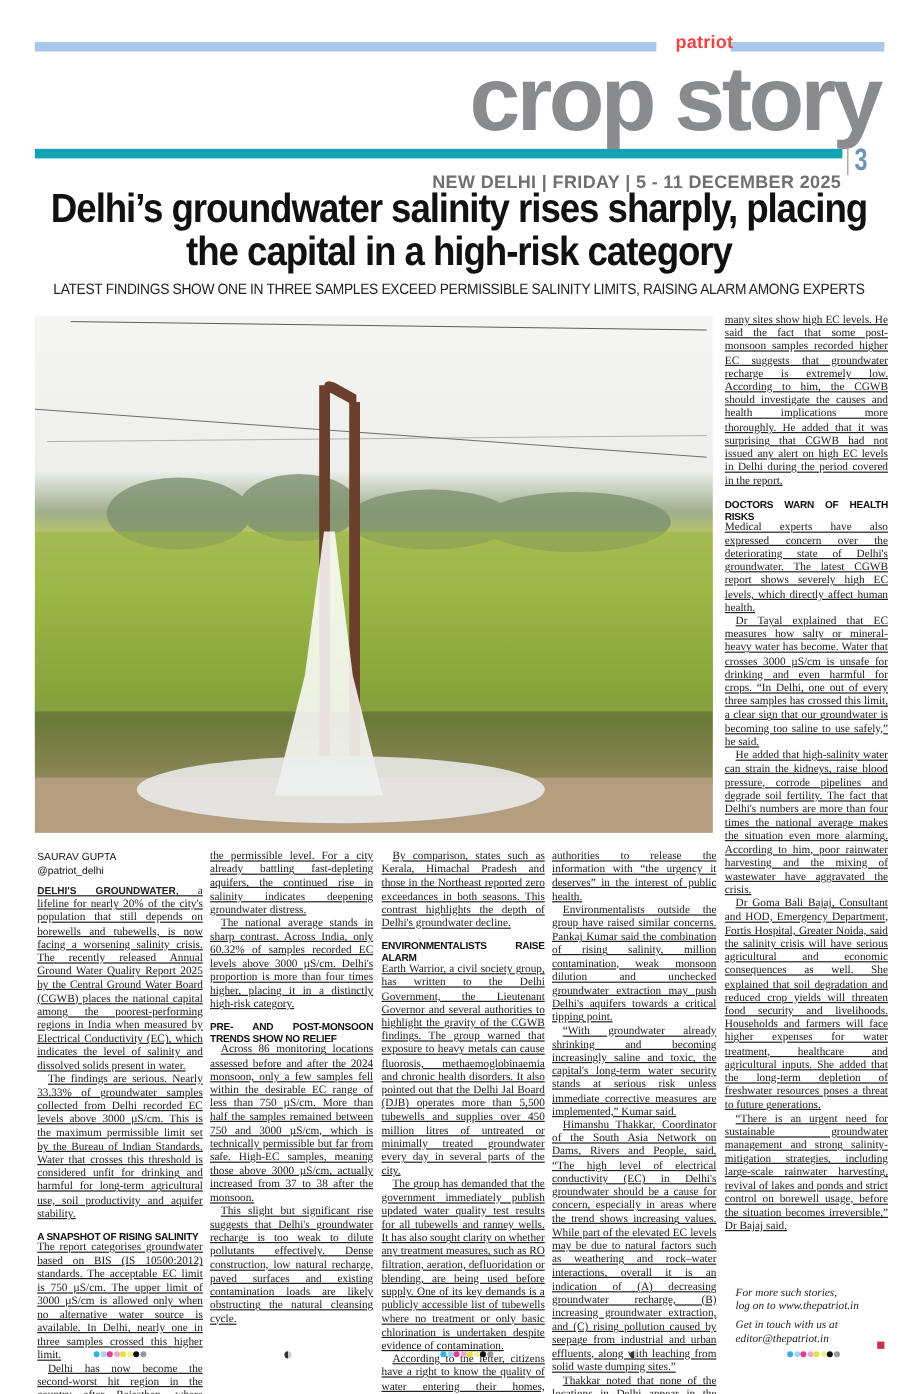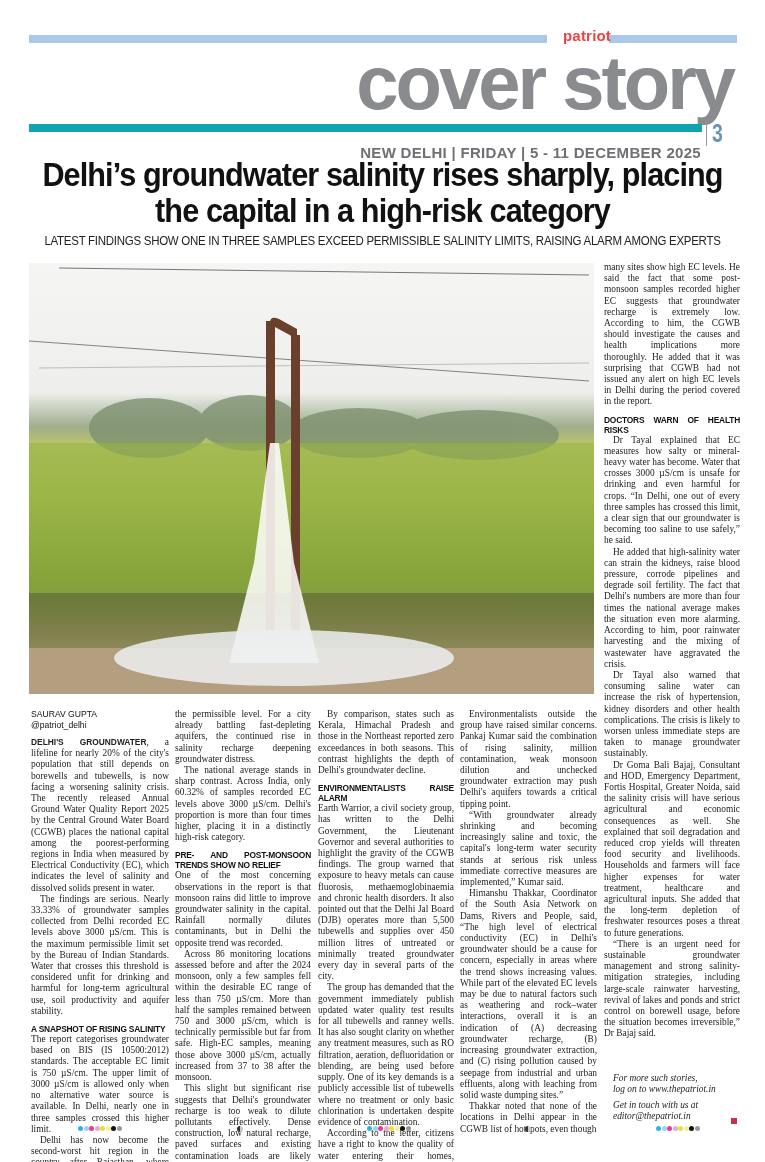--- a/index.html
+++ b/index.html
@@ -14,21 +14,21 @@
   .page-divider { position: absolute; left: 706px; top: 122px; width: 1px; height: 24px; background: #999; }
   .page-num { position: absolute; left: 712px; top: 118px; font-family: "Liberation Sans", sans-serif; font-weight: bold; font-size: 26px; color: #6b95b6; transform: scaleX(0.75); transform-origin: left; }
   .dateline { position: absolute; right: 64px; top: 144px; font-family: "Liberation Sans", sans-serif; font-weight: bold; font-size: 15px; color: #6f7073; letter-spacing: 0.3px; }
 
   .headline { position: absolute; left: 0; width: 765px; text-align: center; top: 156px; font-family: "Liberation Sans", sans-serif; font-weight: bold; font-size: 34px; line-height: 36px; color: #111; letter-spacing: -1px; transform: scaleX(0.9); transform-origin: center; }
   .subhead { position: absolute; left: 0; width: 765px; text-align: center; top: 234px; font-family: "Liberation Sans", sans-serif; font-size: 12.5px; color: #222; letter-spacing: -0.3px; transform: scaleX(0.92); transform-origin: center; }
 
   .photo { position: absolute; left: 29px; top: 263px; width: 565px; height: 431px; overflow: hidden; background: linear-gradient(#f5f6f4 0%, #eeefec 30%, #cfd6c8 33%, #9fae8c 38%, #b9c46a 42%, #9fb74b 55%, #6f8f2e 72%, #6a7a3a 78%, #9a8a66 86%, #c9b49a 94%, #b9a286 100%); }
 
   .col { position: absolute; font-size: 9.4px; line-height: 11.2px; text-align: justify; color: #222; }
-  .col p { text-indent: 9px; }
+  .col p { text-indent: 9px; text-decoration: underline; }
   .col p.noindent { text-indent: 0; }
   .col h4 { font-family: "Liberation Sans", sans-serif; font-weight: bold; font-size: 8.4px; line-height: 10px; letter-spacing: -0.2px; margin-top: 7px; color: #111; text-transform: uppercase; }
   .byline { font-family: "Liberation Sans", sans-serif; font-weight: normal; font-size: 8.6px; line-height: 11px; color: #111; }
   .lead { font-family: "Liberation Sans", sans-serif; font-weight: bold; font-size: 8.4px; }
   .c1 { left: 31px; top: 709px; width: 138px; }
   .c2 { left: 175px; top: 709px; width: 136px; }
   .c3 { left: 318px; top: 709px; width: 136px; }
   .c4 { left: 460px; top: 709px; width: 137px; }
   .c5 { left: 604px; top: 262px; width: 136px; }
 
@@ -38,21 +38,21 @@
   .reg { position: absolute; top: 1126px; height: 6px; display: flex; gap: 0; }
   .reg span { display: inline-block; width: 5px; height: 5px; border-radius: 50%; margin-right: 0.5px; }
   .reg-half { position: absolute; top: 1126px; width: 6px; height: 6px; border-radius: 50%; background: linear-gradient(90deg, #333 50%, #ccc 50%); }
 </style>
 </head>
 <body>
 
 <div class="bar-top"></div>
 <div class="brand-gap"></div>
 <div class="brand">patriot</div>
-<div class="section-title">cover story</div>
+<div class="section-title">crop story</div>
 <div class="bar-teal"></div>
 <div class="page-divider"></div>
 <div class="page-num">3</div>
 <div class="dateline">NEW DELHI | FRIDAY | 5 - 11 DECEMBER 2025</div>
 
 <h1 class="headline">Delhi’s groundwater salinity rises sharply, placing the capital in a high-risk category</h1>
 <div class="subhead">LATEST FINDINGS SHOW ONE IN THREE SAMPLES EXCEED PERMISSIBLE SALINITY LIMITS, RAISING ALARM AMONG EXPERTS</div>
 
 <div class="photo">
   <svg width="565" height="431" viewBox="0 0 565 431">
@@ -80,49 +80,49 @@
   <div class="byline">SAURAV GUPTA</div>
   <div class="byline" style="margin-bottom:6px;">@patriot_delhi</div>
   <p class="noindent"><span class="lead">DELHI'S GROUNDWATER</span><span>, a lifeline for nearly 20% of the city's population that still depends on borewells and tubewells, is now facing a worsening salinity crisis. The recently released Annual Ground Water Quality Report 2025 by the Central Ground Water Board (CGWB) places the national capital among the poorest-performing regions in India when measured by Electrical Conductivity (EC), which indicates the level of salinity and dissolved solids present in water.</span></p>
   <p>The findings are serious. Nearly 33.33% of groundwater samples collected from Delhi recorded EC levels above 3000 µS/cm. This is the maximum permissible limit set by the Bureau of Indian Standards. Water that crosses this threshold is considered unfit for drinking and harmful for long-term agricultural use, soil productivity and aquifer stability.</p>
   <h4>A SNAPSHOT OF RISING SALINITY</h4>
   <p class="noindent">The report categorises groundwater based on BIS (IS 10500:2012) standards. The acceptable EC limit is 750 µS/cm. The upper limit of 3000 µS/cm is allowed only when no alternative water source is available. In Delhi, nearly one in three samples crossed this higher limit.</p>
   <p>Delhi has now become the second-worst hit region in the country after Rajasthan, where nearly 47% of samples were above</p>
 </div>
 
 <div class="col c2">
-  <p class="noindent">the permissible level. For a city already battling fast-depleting aquifers, the continued rise in salinity recharge deepening groundwater distress.</p>
+  <p class="noindent">the permissible level. For a city already battling fast-depleting aquifers, the continued rise in salinity indicates deepening groundwater distress.</p>
   <p>The national average stands in sharp contrast. Across India, only 60.32% of samples recorded EC levels above 3000 µS/cm. Delhi's proportion is more than four times higher, placing it in a distinctly high-risk category.</p>
   <h4>PRE- AND POST-MONSOON TRENDS SHOW NO RELIEF</h4>
-  <p class="noindent">One of the most concerning observations in the report is that monsoon rains did little to improve groundwater salinity in the capital. Rainfall normally dilutes contaminants, but in Delhi the opposite trend was recorded.</p>
   <p>Across 86 monitoring locations assessed before and after the 2024 monsoon, only a few samples fell within the desirable EC range of less than 750 µS/cm. More than half the samples remained between 750 and 3000 µS/cm, which is technically permissible but far from safe. High-EC samples, meaning those above 3000 µS/cm, actually increased from 37 to 38 after the monsoon.</p>
   <p>This slight but significant rise suggests that Delhi's groundwater recharge is too weak to dilute pollutants effectively. Dense construction, low natural recharge, paved surfaces and existing contamination loads are likely obstructing the natural cleansing cycle.</p>
 </div>
 
 <div class="col c3">
   <p>By comparison, states such as Kerala, Himachal Pradesh and those in the Northeast reported zero exceedances in both seasons. This contrast highlights the depth of Delhi's groundwater decline.</p>
   <h4>ENVIRONMENTALISTS RAISE ALARM</h4>
   <p class="noindent">Earth Warrior, a civil society group, has written to the Delhi Government, the Lieutenant Governor and several authorities to highlight the gravity of the CGWB findings. The group warned that exposure to heavy metals can cause fluorosis, methaemoglobinaemia and chronic health disorders. It also pointed out that the Delhi Jal Board (DJB) operates more than 5,500 tubewells and supplies over 450 million litres of untreated or minimally treated groundwater every day in several parts of the city.</p>
   <p>The group has demanded that the government immediately publish updated water quality test results for all tubewells and ranney wells. It has also sought clarity on whether any treatment measures, such as RO filtration, aeration, defluoridation or blending, are being used before supply. One of its key demands is a publicly accessible list of tubewells where no treatment or only basic chlorination is undertaken despite evidence of contamination.</p>
   <p>According to the letter, citizens have a right to know the quality of water entering their homes, particularly with scientific data points to widespread chemical pollution. The group has urged</p>
 </div>
 
 <div class="col c4">
+  <p class="noindent">authorities to release the information with “the urgency it deserves” in the interest of public health.</p>
   <p>Environmentalists outside the group have raised similar concerns. Pankaj Kumar said the combination of rising salinity, million contamination, weak monsoon dilution and unchecked groundwater extraction may push Delhi's aquifers towards a critical tipping point.</p>
   <p>“With groundwater already shrinking and becoming increasingly saline and toxic, the capital's long-term water security stands at serious risk unless immediate corrective measures are implemented,” Kumar said.</p>
   <p>Himanshu Thakkar, Coordinator of the South Asia Network on Dams, Rivers and People, said, “The high level of electrical conductivity (EC) in Delhi's groundwater should be a cause for concern, especially in areas where the trend shows increasing values. While part of the elevated EC levels may be due to natural factors such as weathering and rock–water interactions, overall it is an indication of (A) decreasing groundwater recharge, (B) increasing groundwater extraction, and (C) rising pollution caused by seepage from industrial and urban effluents, along with leaching from solid waste dumping sites.”</p>
   <p>Thakkar noted that none of the locations in Delhi appear in the CGWB list of hotspots, even though</p>
 </div>
 
 <div class="col c5">
   <p class="noindent">many sites show high EC levels. He said the fact that some post-monsoon samples recorded higher EC suggests that groundwater recharge is extremely low. According to him, the CGWB should investigate the causes and health implications more thoroughly. He added that it was surprising that CGWB had not issued any alert on high EC levels in Delhi during the period covered in the report.</p>
   <h4>DOCTORS WARN OF HEALTH RISKS</h4>
+  <p class="noindent">Medical experts have also expressed concern over the deteriorating state of Delhi's groundwater. The latest CGWB report shows severely high EC levels, which directly affect human health.</p>
   <p>Dr Tayal explained that EC measures how salty or mineral-heavy water has become. Water that crosses 3000 µS/cm is unsafe for drinking and even harmful for crops. “In Delhi, one out of every three samples has crossed this limit, a clear sign that our groundwater is becoming too saline to use safely,” he said.</p>
   <p>He added that high-salinity water can strain the kidneys, raise blood pressure, corrode pipelines and degrade soil fertility. The fact that Delhi's numbers are more than four times the national average makes the situation even more alarming. According to him, poor rainwater harvesting and the mixing of wastewater have aggravated the crisis.</p>
-  <p>Dr Tayal also warned that consuming saline water can increase the risk of hypertension, kidney disorders and other health complications. The crisis is likely to worsen unless immediate steps are taken to manage groundwater sustainably.</p>
   <p>Dr Goma Bali Bajaj, Consultant and HOD, Emergency Department, Fortis Hospital, Greater Noida, said the salinity crisis will have serious agricultural and economic consequences as well. She explained that soil degradation and reduced crop yields will threaten food security and livelihoods. Households and farmers will face higher expenses for water treatment, healthcare and agricultural inputs. She added that the long-term depletion of freshwater resources poses a threat to future generations.</p>
   <p>“There is an urgent need for sustainable groundwater management and strong salinity-mitigation strategies, including large-scale rainwater harvesting, revival of lakes and ponds and strict control on borewell usage, before the situation becomes irreversible,” Dr Bajaj said.</p>
 </div>
 
 <div class="promo" style="top:1073px;">
   <div>For more such stories,</div>
   <div>log on to www.thepatriot.in</div>
 </div>
 <div class="promo" style="top:1100px;">
   <div>Get in touch with us at</div>

